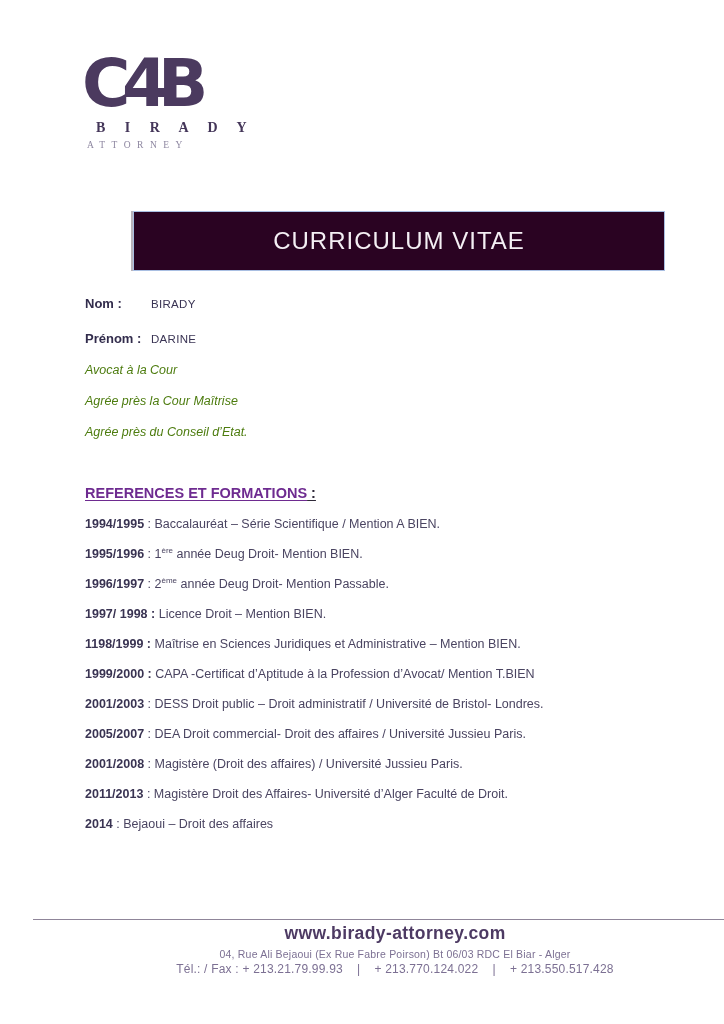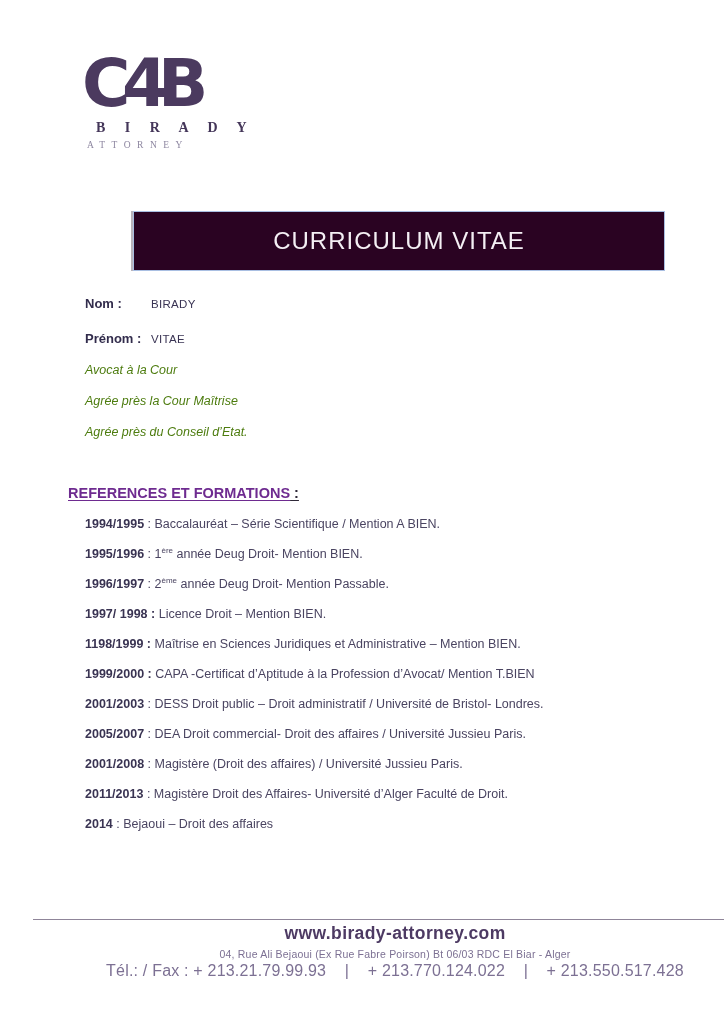--- a/index.html
+++ b/index.html
@@ -44,21 +44,21 @@
   .id-value { font-size:11.5px; color:#3a3454; letter-spacing:0.3px; }
   .id-italic {
     position:absolute; left:85px;
     font-style:italic; font-size:12.5px; color:#4d7c0f;
   }
   #italic-1 { top:363px; }
   #italic-2 { top:394px; }
   #italic-3 { top:425px; }
 
   
-  #section-heading { position:absolute; left:68px; top:484px; white-space:pre;text-align:right; }
+  #section-heading { position:absolute; left:85px; top:484px; white-space:pre;text-align:right; }
   .heading-main {
     color:#6e2b90; font-weight:bold; font-size:14.5px;
     text-decoration:underline; text-underline-offset:2px;
   }
   .heading-colon {
     color:#2e2838; font-weight:bold; font-size:14.5px;
     text-decoration:underline; text-underline-offset:2px; white-space:pre;
   }
 
   
@@ -73,21 +73,21 @@
   
   #footer-line {
     position:absolute; left:33px; right:0; top:919px;
     border-top:1.5px solid #8f8599;
   }
   #footer-block { position:absolute; left:66px; width:658px; top:923px; text-align:center; }
   .footer-website {
     font-size:17.5px; font-weight:bold; color:#4d3a63; letter-spacing:0.4px;
   }
   .footer-address { margin-top:4px; font-size:10.5px; color:#7c7093; letter-spacing:0.2px; }
-  .footer-phone   { margin-top:2px; font-size:16px; color:#7c7093; letter-spacing:0.2px; white-space:pre-wrap; }
+  .footer-phone   { margin-top:2px; font-size:12px; color:#7c7093; letter-spacing:0.2px; white-space:pre-wrap; }
 </style>
 </head>
 <body>
 
 <div id="logo">
   <svg class="logo-monogram" width="122" height="66" viewBox="0 0 122 66" aria-hidden="true">
     <g font-family="DejaVu Sans, sans-serif" font-weight="bold" font-size="66" fill="#4b3a5f">
       <text x="-2" y="56">C</text>
       <text x="38" y="56">4</text>
       <text x="74" y="56">B</text>
@@ -96,21 +96,21 @@
   <div class="logo-name">B I R A D Y</div>
   <div class="logo-sub">ATTORNEY</div>
 </div>
 
 <div id="banner">
   <span class="banner-title">CURRICULUM VITAE</span>
 </div>
 
 <div class="id-row" id="row-nom"><span class="id-label">Nom :</span><span class="id-value">BIRADY</span></div>
 
-<div class="id-row" id="row-prenom"><span class="id-label">Prénom :</span><span class="id-value">VITAE</span></div>
+<div class="id-row" id="row-prenom"><span class="id-label">Prénom :</span><span class="id-value">DARINE</span></div>
 
 <p class="id-italic" id="italic-1">Avocat à la Cour</p>
 <p class="id-italic" id="italic-2">Agrée près la Cour Maîtrise</p>
 <p class="id-italic" id="italic-3">Agrée près du Conseil d’Etat.</p>
 
 <div id="section-heading"><span class="heading-main">REFERENCES ET FORMATIONS</span><span class="heading-colon"> :</span></div>
 
 <div id="entries">
   <p class="entry"><b class="entry-label">1994/1995</b><span class="entry-sep"> : </span><span class="entry-pre"></span><span class="sup"></span><span class="entry-rest">Baccalauréat – Série Scientifique / Mention A BIEN.</span></p>
 

